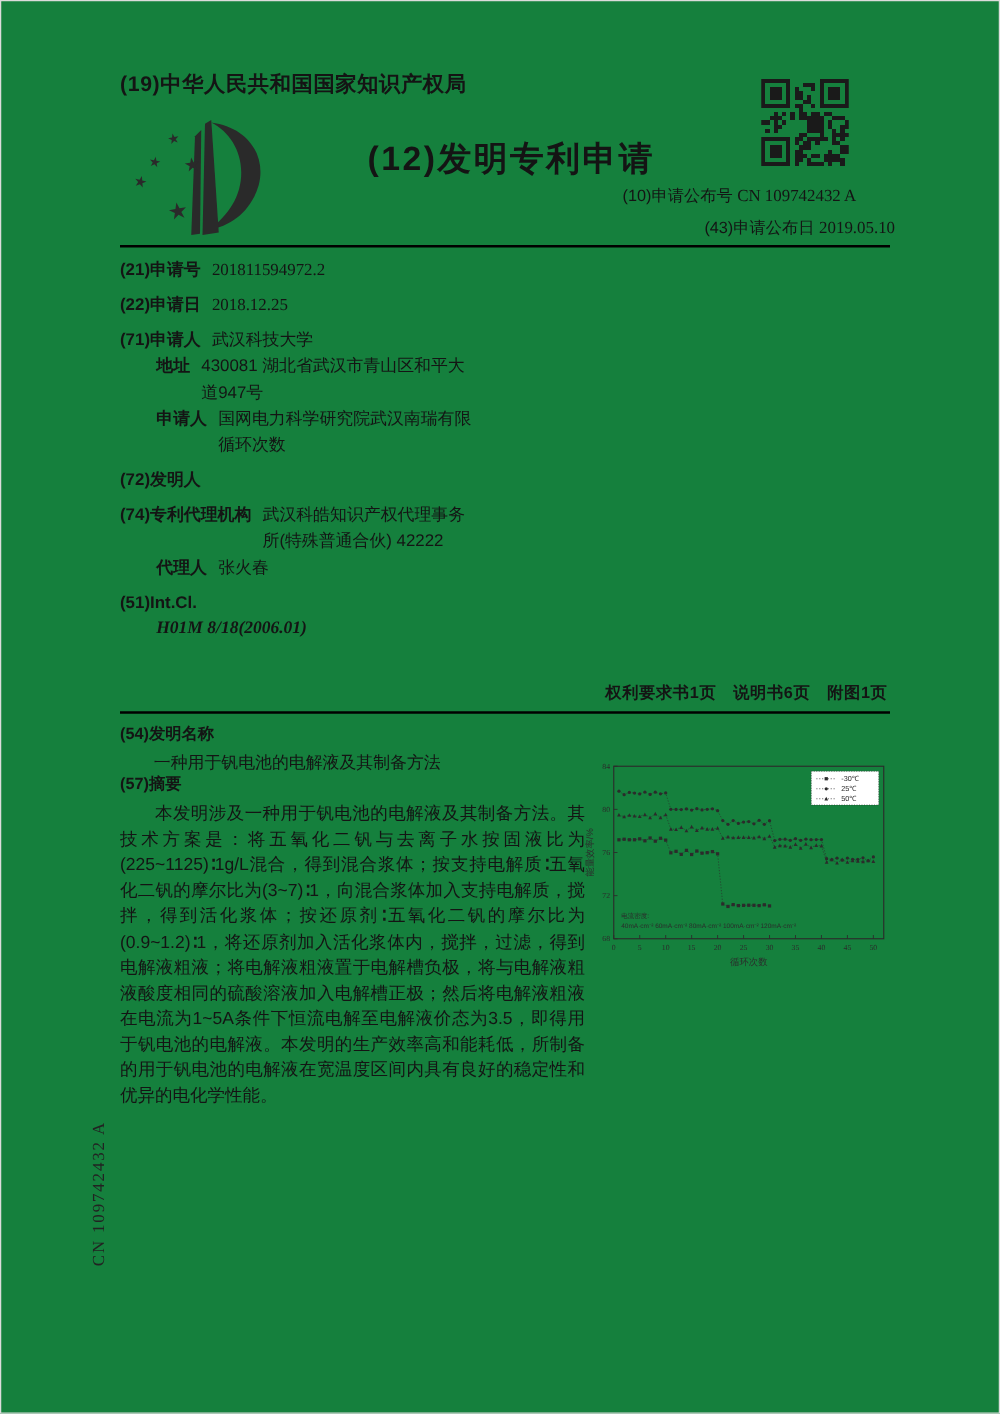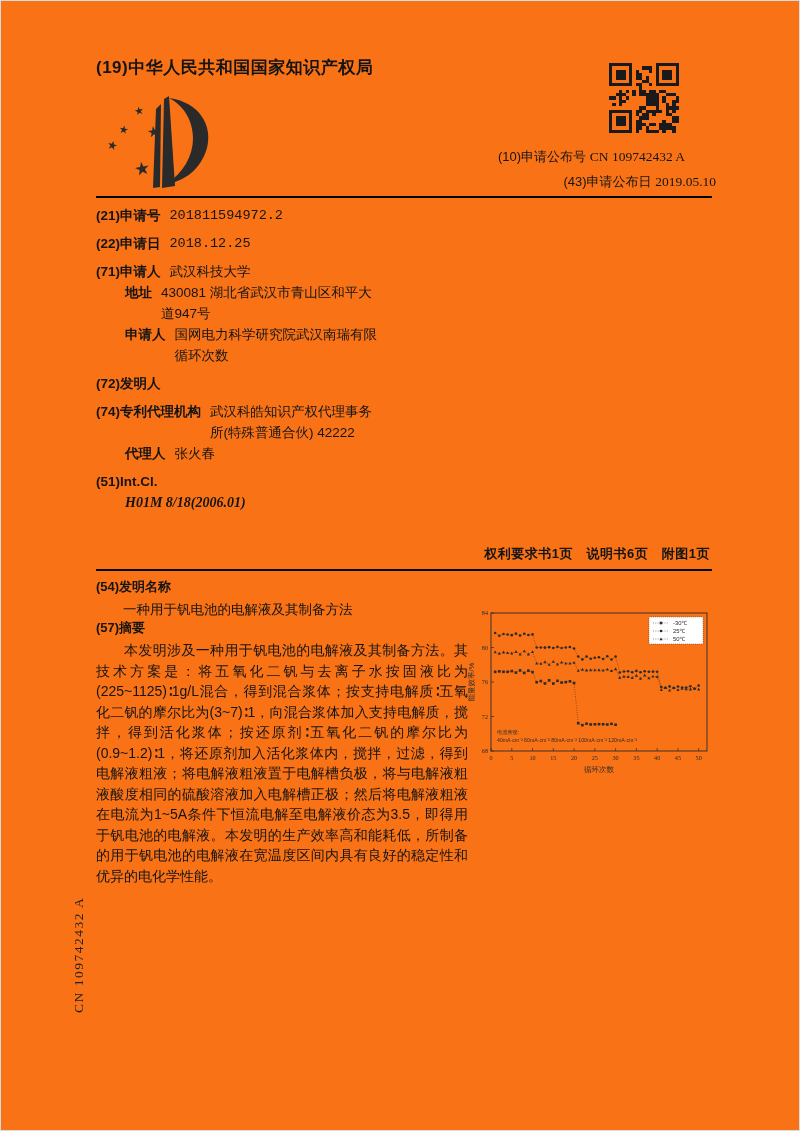--- a/index.html
+++ b/index.html
@@ -1,24 +1,24 @@
 <!DOCTYPE html>
 <html><head>
 <meta charset="utf-8">
 <style>
   * { margin:0; padding:0; box-sizing:border-box; }
   html,body { background:#f4f4f4; }
   .page {
     position:relative; width:800px; height:1131px; margin:0 auto;
-    background:#f97316; border:1px solid #dcdcdc;
+    background:#15803d; border:1px solid #dcdcdc;
     font-family:"Liberation Sans", sans-serif; color:#141414;
     overflow:hidden;
   }
   .abs { position:absolute; }
-  .serif { font-family:Liberation Mono, monospace; }
+  .serif { font-family:Liberation Serif, serif; }
   .org-line { left:95px; top:55px; font-size:17px; font-weight:700; letter-spacing:0.5px; }
   .doc-type { left:293px; top:108px; font-size:27px; font-weight:700; letter-spacing:2px; }
   .qr-box { left:608px; top:62px; width:70px; height:70px; }
   .logo-box { left:100px; top:92px; width:122px; height:100px; }
   .pub-line { left:497px; width:218px; font-size:13px; white-space:nowrap; }
   .pub-line .lbl { font-weight:400;margin-top:28px; }
   .pub-line .val { font-family:"Liberation Serif", serif; font-size:13.5px; }
   .rule { left:95px; width:616px; height:2px; background:#000; }
   .rule1 { top:195px; }
   .rule2 { top:568px; }
@@ -283,20 +283,21 @@
       <g font-family="'DejaVu Sans', sans-serif" fill="#2a2a2a">
         <text x="33" y="22" font-size="11" transform="rotate(-12 36 18)">★</text>
         <text x="18" y="40" font-size="11" transform="rotate(10 21 36)">★</text>
         <text x="46" y="44" font-size="15" transform="rotate(-8 51 39)">★</text>
         <text x="6" y="56" font-size="12" transform="rotate(14 10 52)">★</text>
         <text x="33" y="82" font-size="18" transform="rotate(-10 40 75)">★</text>
       </g>
     </svg>
   </div>
 
+  <div class="abs doc-type">(12)发明专利申请</div>
 
   <div class="abs pub-line" style="top:147px;">
     <span class="lbl">(10)申请公布号</span>
     <span class="val">CN 109742432 A</span>
   </div>
   <div class="abs pub-line" style="top:172px;text-align:right;">
     <span class="lbl">(43)申请公布日</span>
     <span class="val">2019.05.10</span>
   </div>
 

